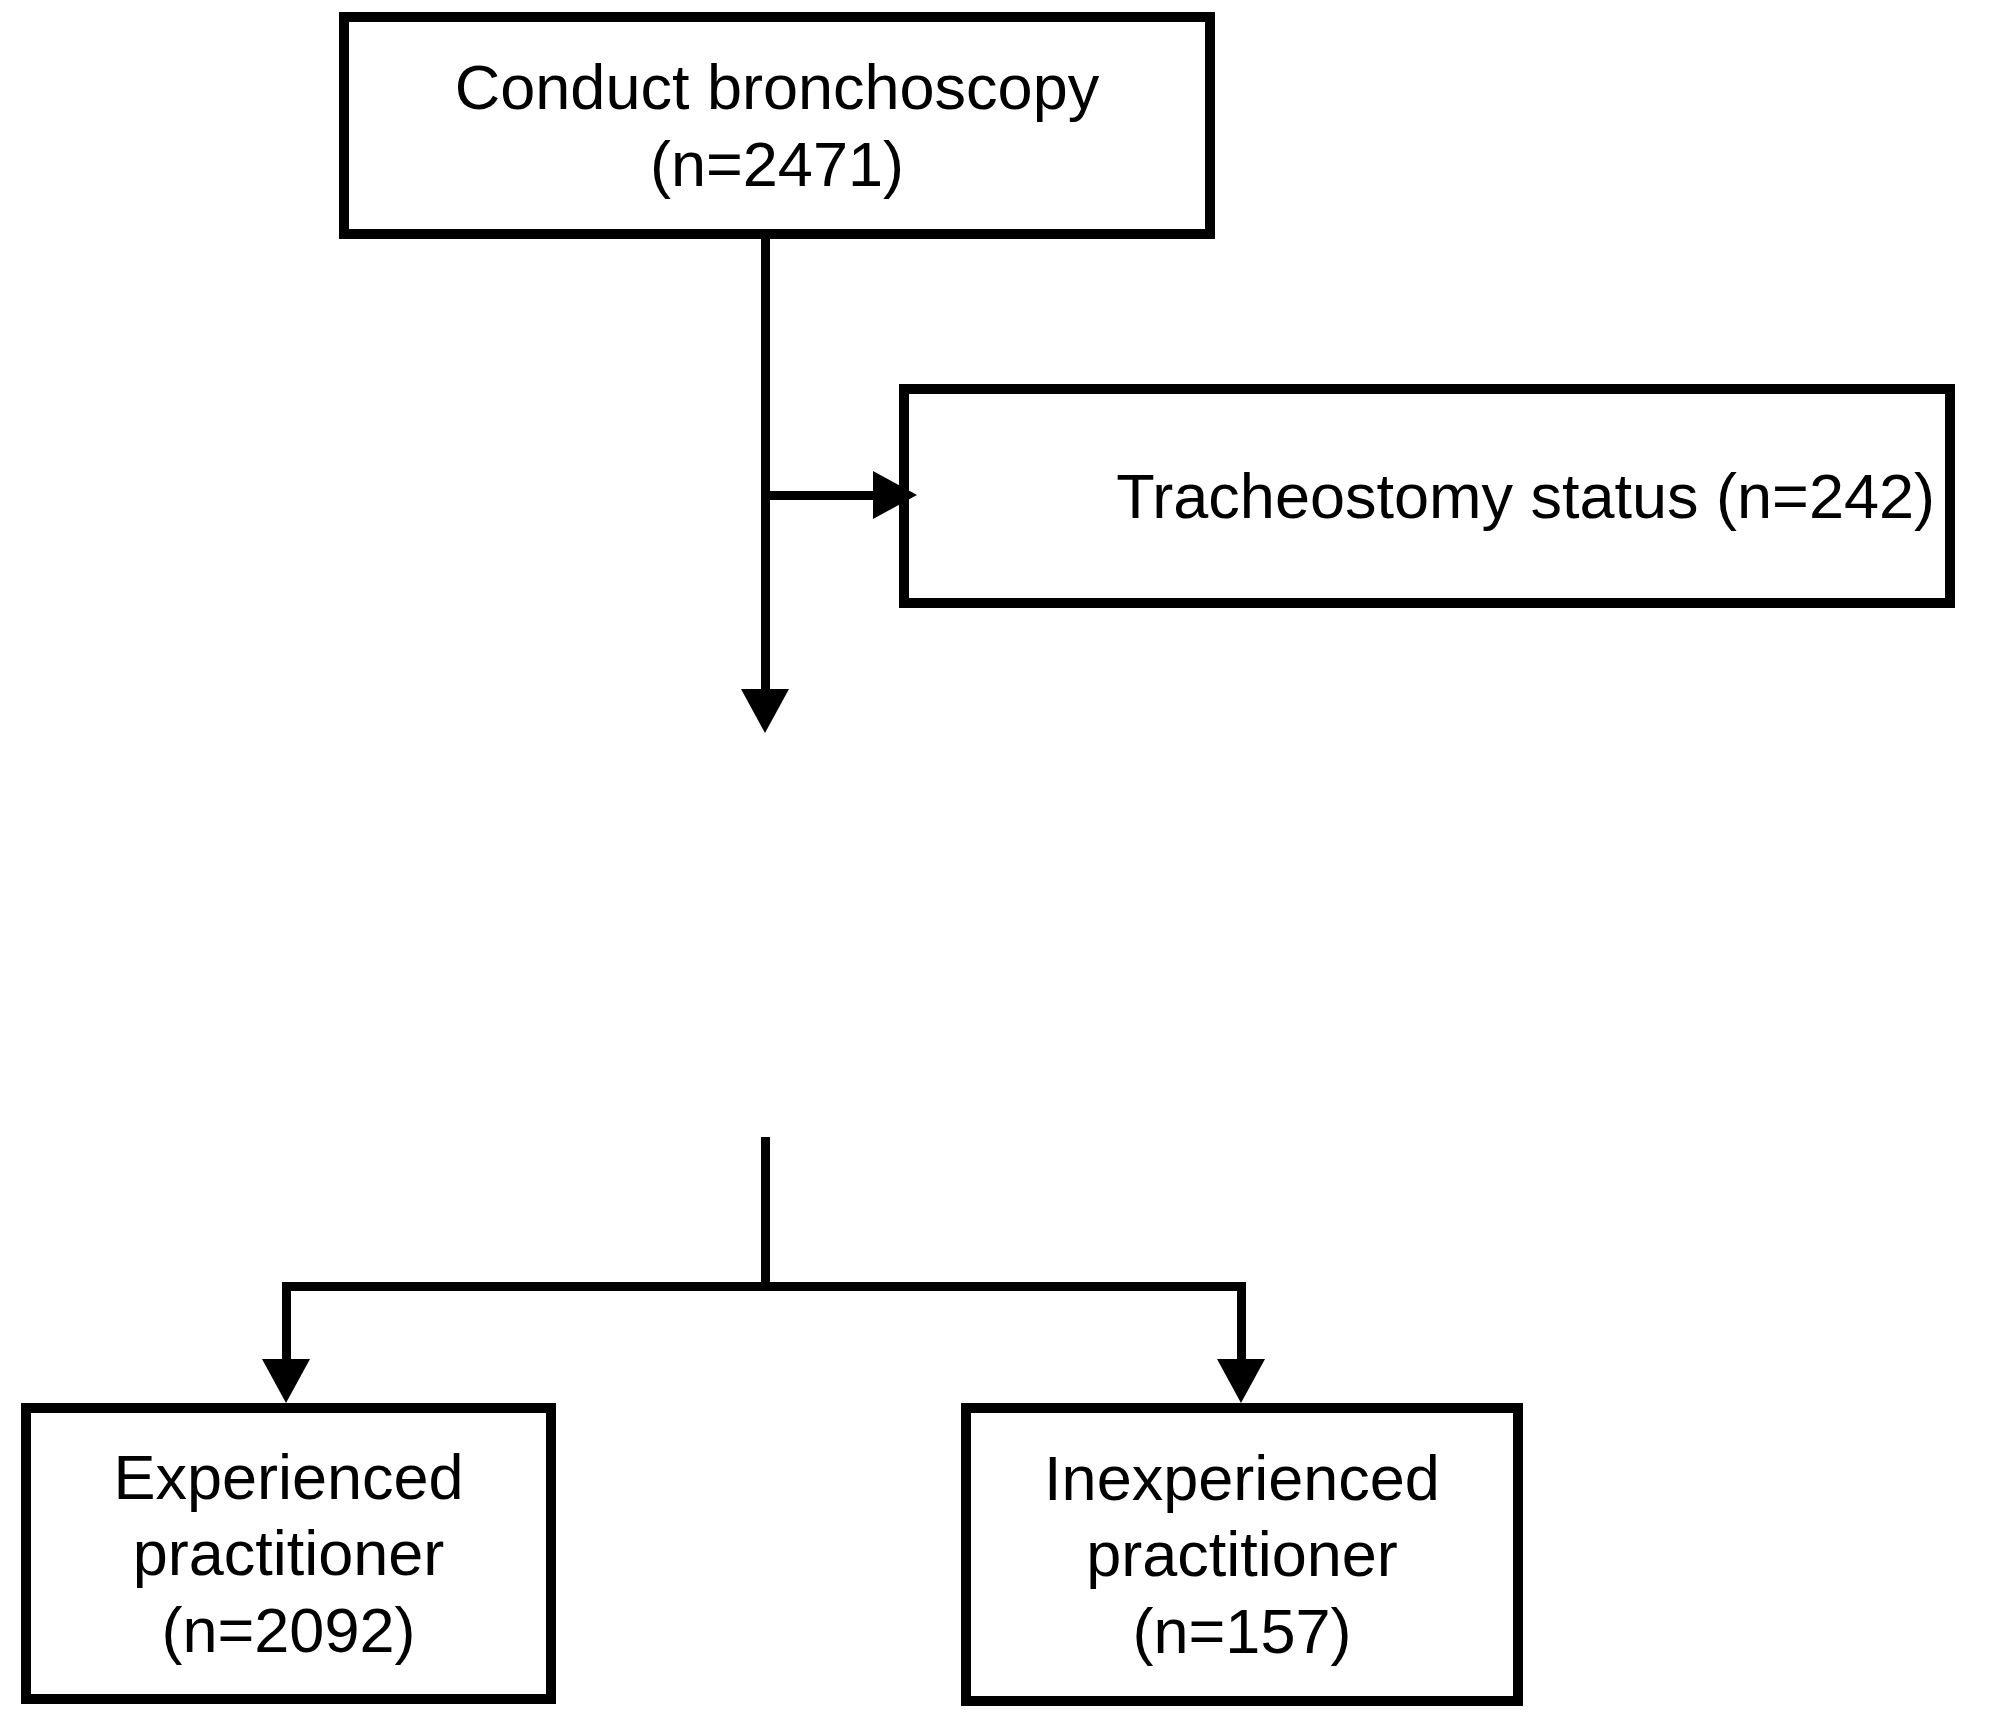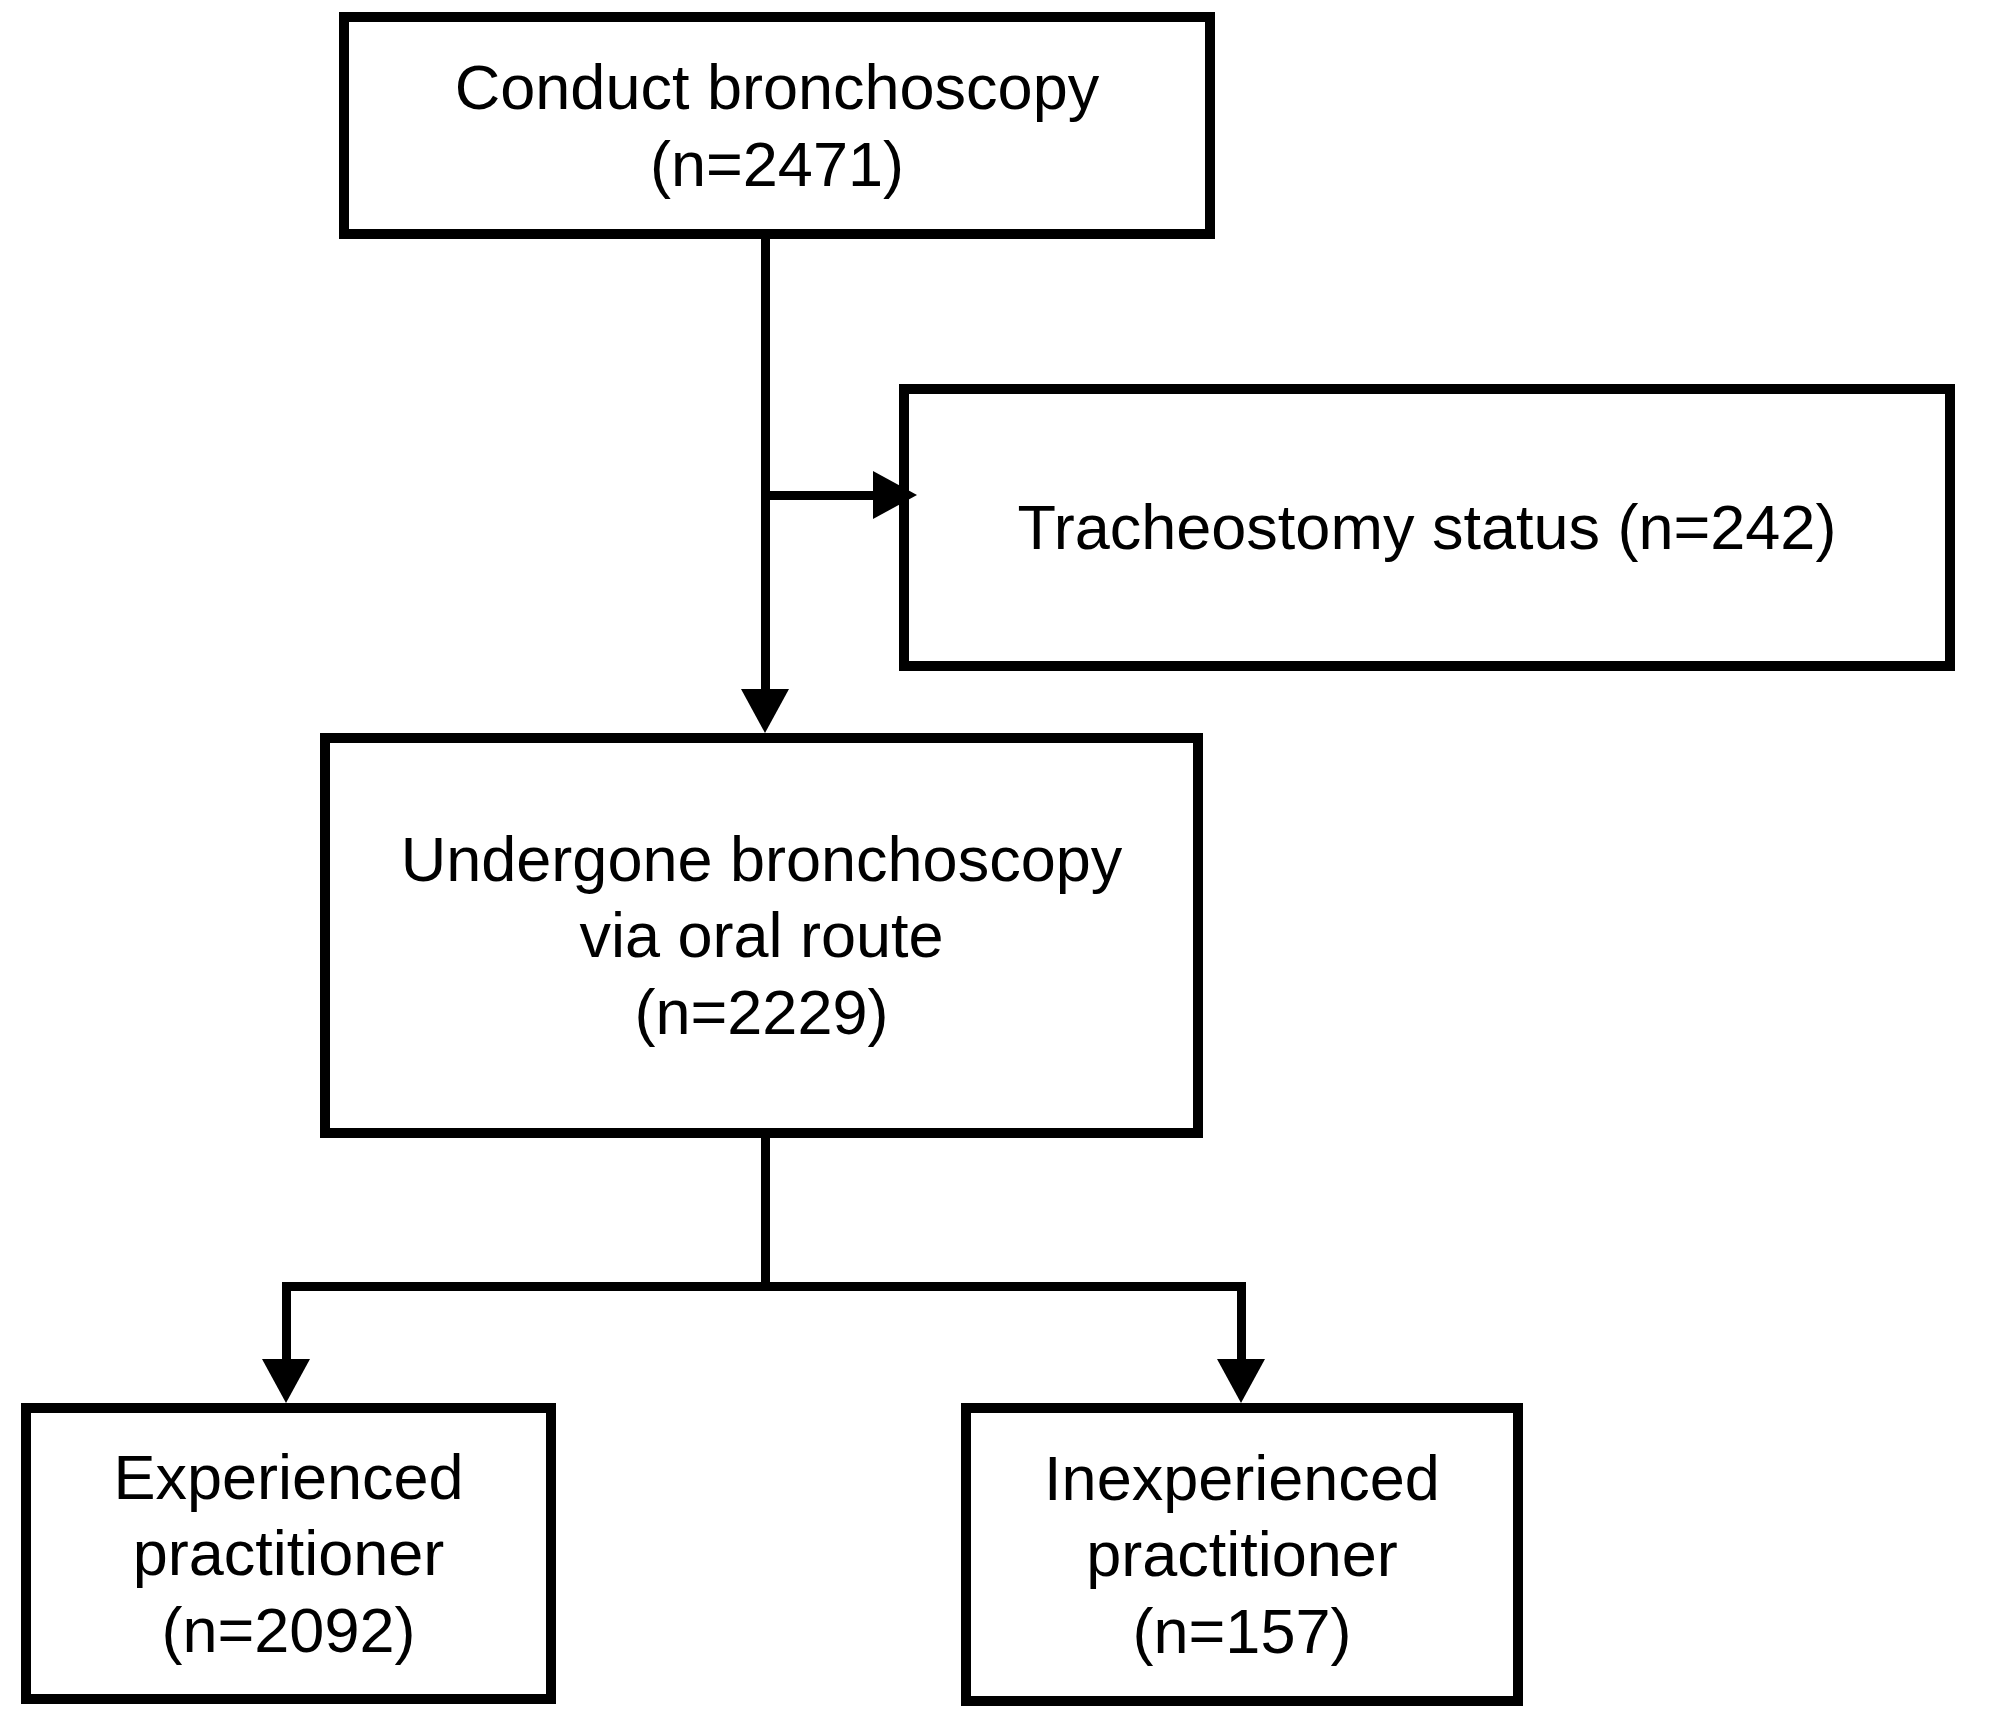--- a/index.html
+++ b/index.html
@@ -47,21 +47,21 @@
   .arrow-right {
     position: absolute;
     width: 0;
     height: 0;
     border-top: 24px solid transparent;
     border-bottom: 24px solid transparent;
     border-left: 44px solid var(--border, #000000);
   }
   
   #node-conduct        { left: 339px;  top: 12px;   width: 876px;  height: 227px; }
-  #node-tracheostomy   { left: 899px;  top: 384px;  width: 1056px; height: 287px; }
+  #node-tracheostomy   { left: 899px;  top: 384px;  width: 1056px; height: 224px; justify-content: flex-end; }
   #node-oral-route     { left: 320px;  top: 733px;  width: 883px;  height: 405px; }
   #node-experienced    { left: 21px;   top: 1403px; width: 535px;  height: 301px; }
   #node-inexperienced  { left: 961px;  top: 1403px; width: 562px;  height: 303px; }
   
   #line-main-vertical       { left: 761px;  top: 236px;  width: 9px;   height: 455px; }
   #arrowhead-into-oral      { left: 741px;  top: 689px; }
   #line-branch-horizontal   { left: 761px;  top: 491px;  width: 115px; height: 9px; }
   #arrowhead-into-trach     { left: 873px;  top: 471px; }
   #line-stub-below-oral     { left: 761px;  top: 1137px; width: 9px;   height: 154px; }
   #line-distribution        { left: 282px;  top: 1282px; width: 964px; height: 9px; }
@@ -77,25 +77,20 @@
 
   <div class="node" id="node-conduct">
     <span class="node-label">Conduct bronchoscopy
 (n=2471)</span>
   </div>
 
   <div class="node" id="node-tracheostomy">
     <span class="node-label">Tracheostomy status (n=242)</span>
   </div>
 
-  <div class="node" id="node-oral-route">
-    <span class="node-label">Undergone bronchoscopy
-via oral route
-(n=2229)</span>
-  </div>
 
   <div class="node" id="node-experienced">
     <span class="node-label">Experienced
 practitioner
 (n=2092)</span>
   </div>
 
   <div class="node" id="node-inexperienced">
     <span class="node-label">Inexperienced
 practitioner

